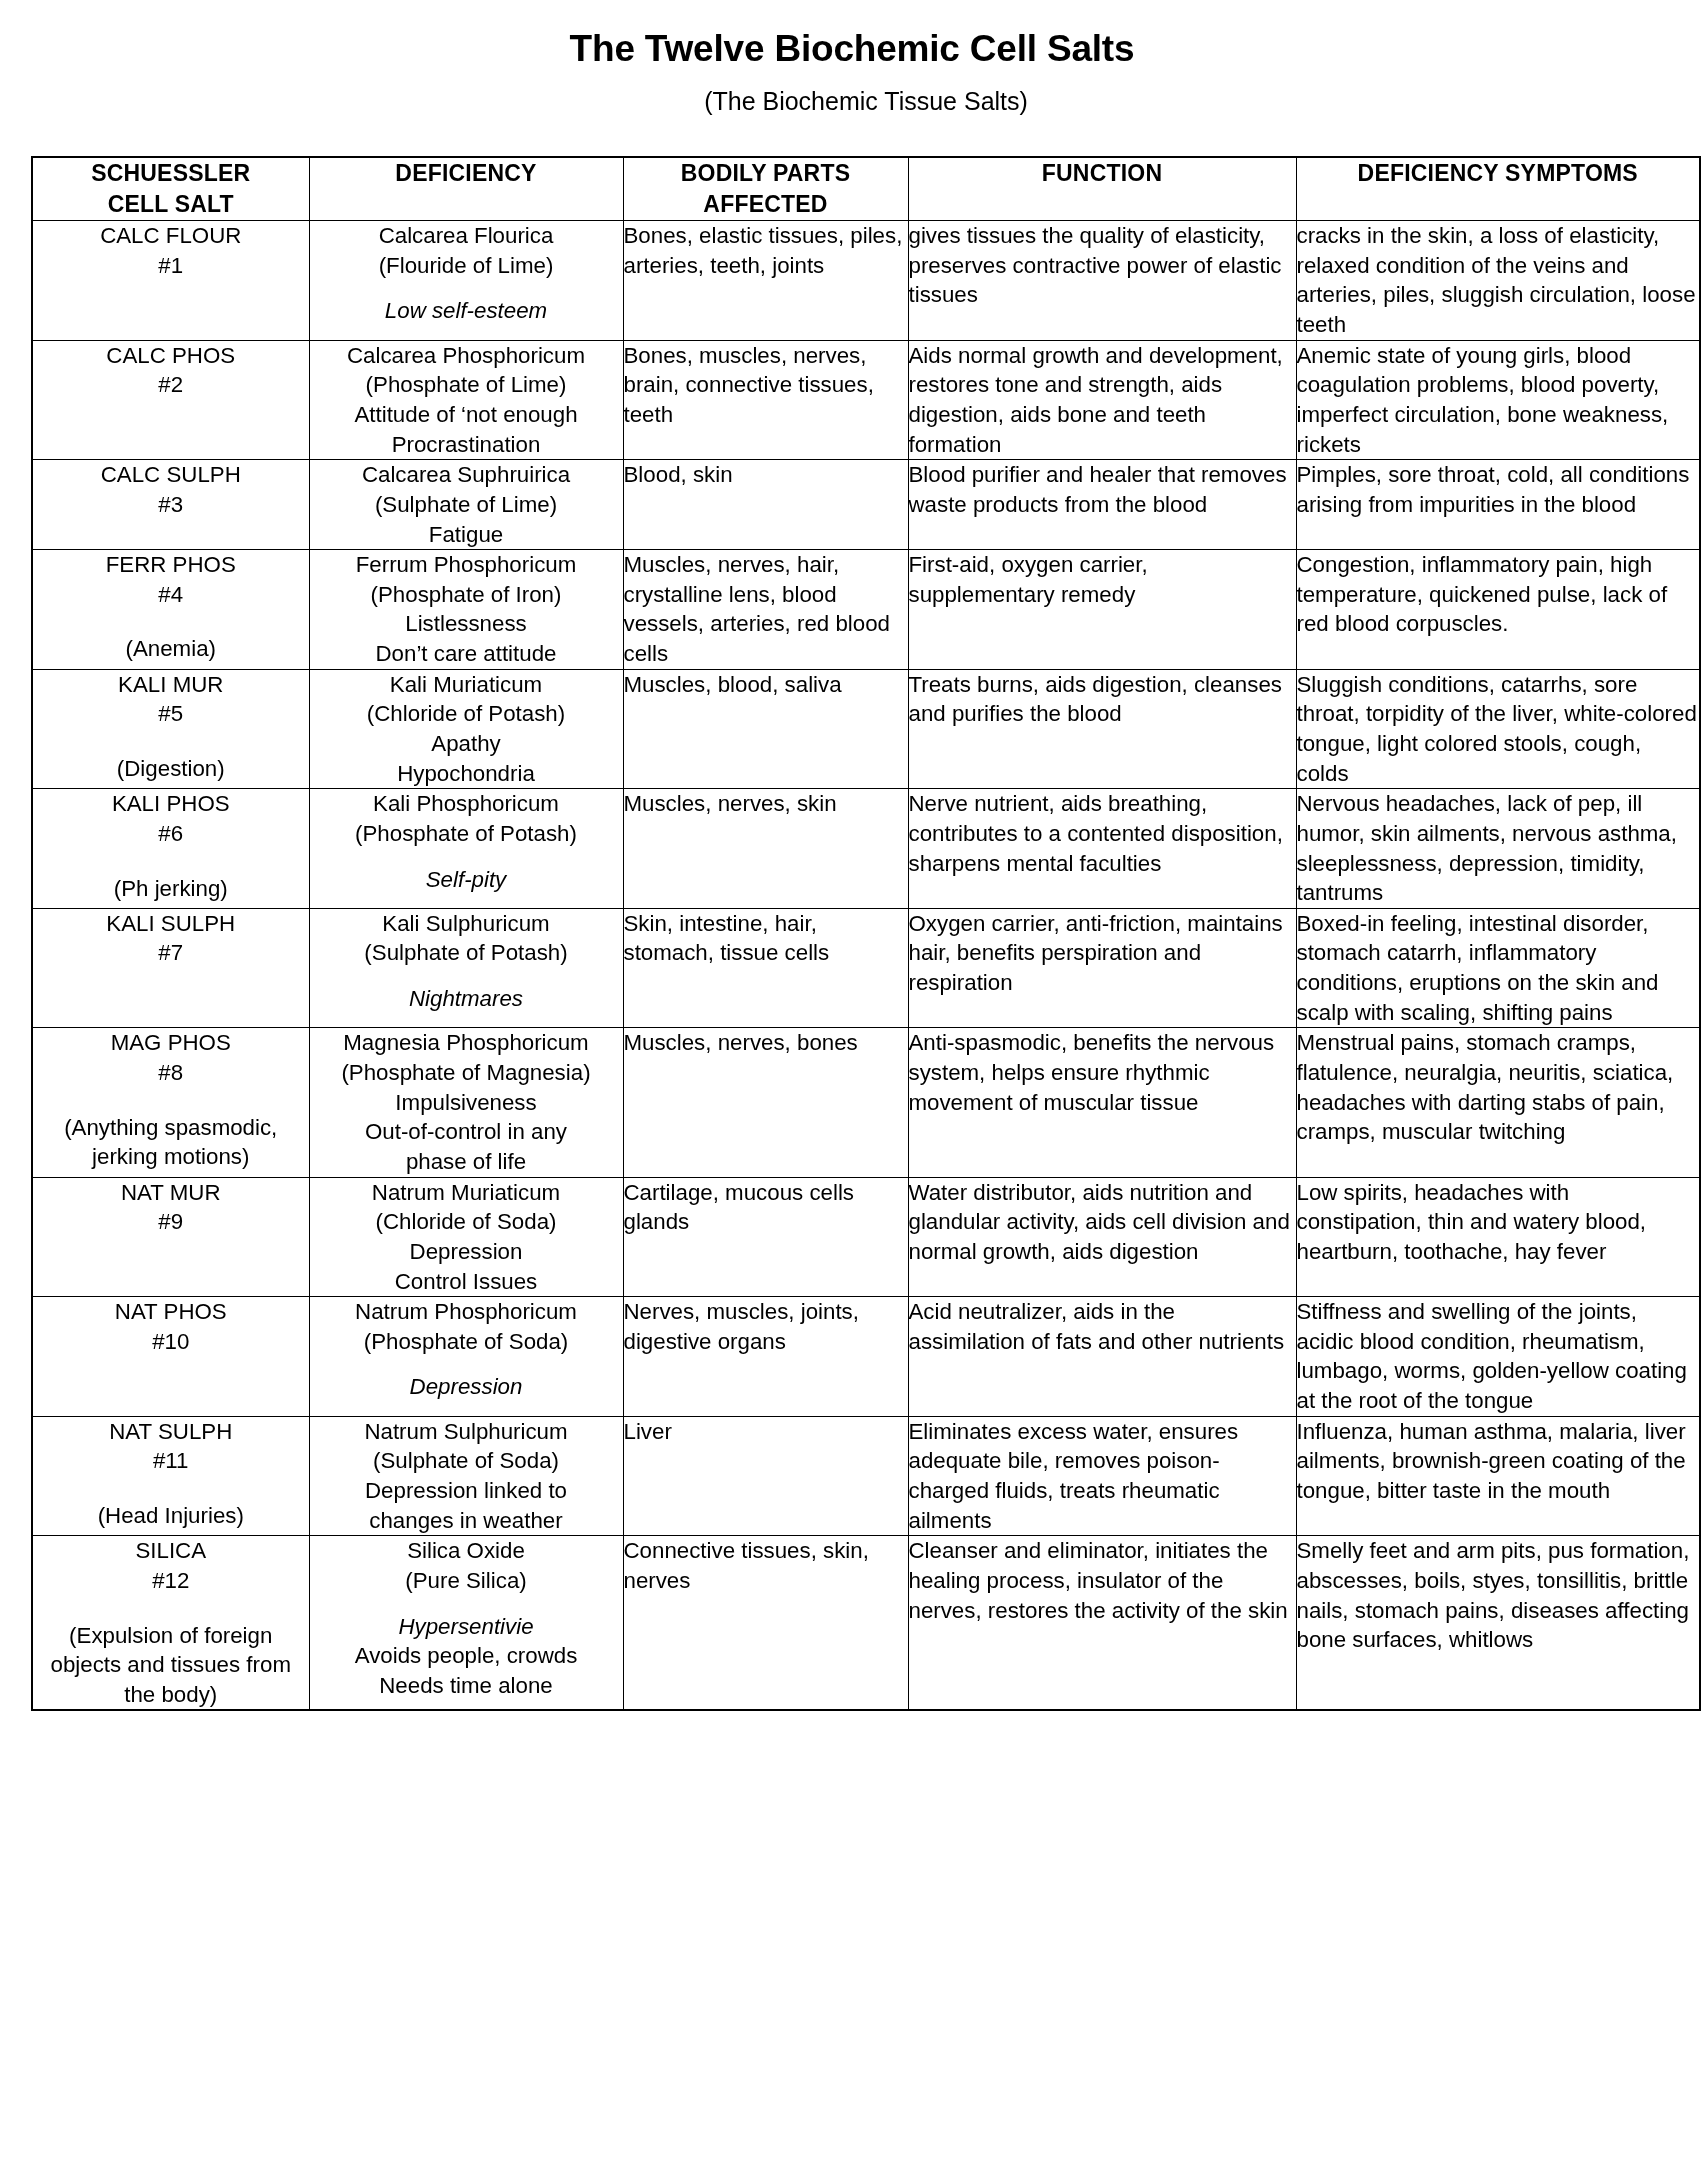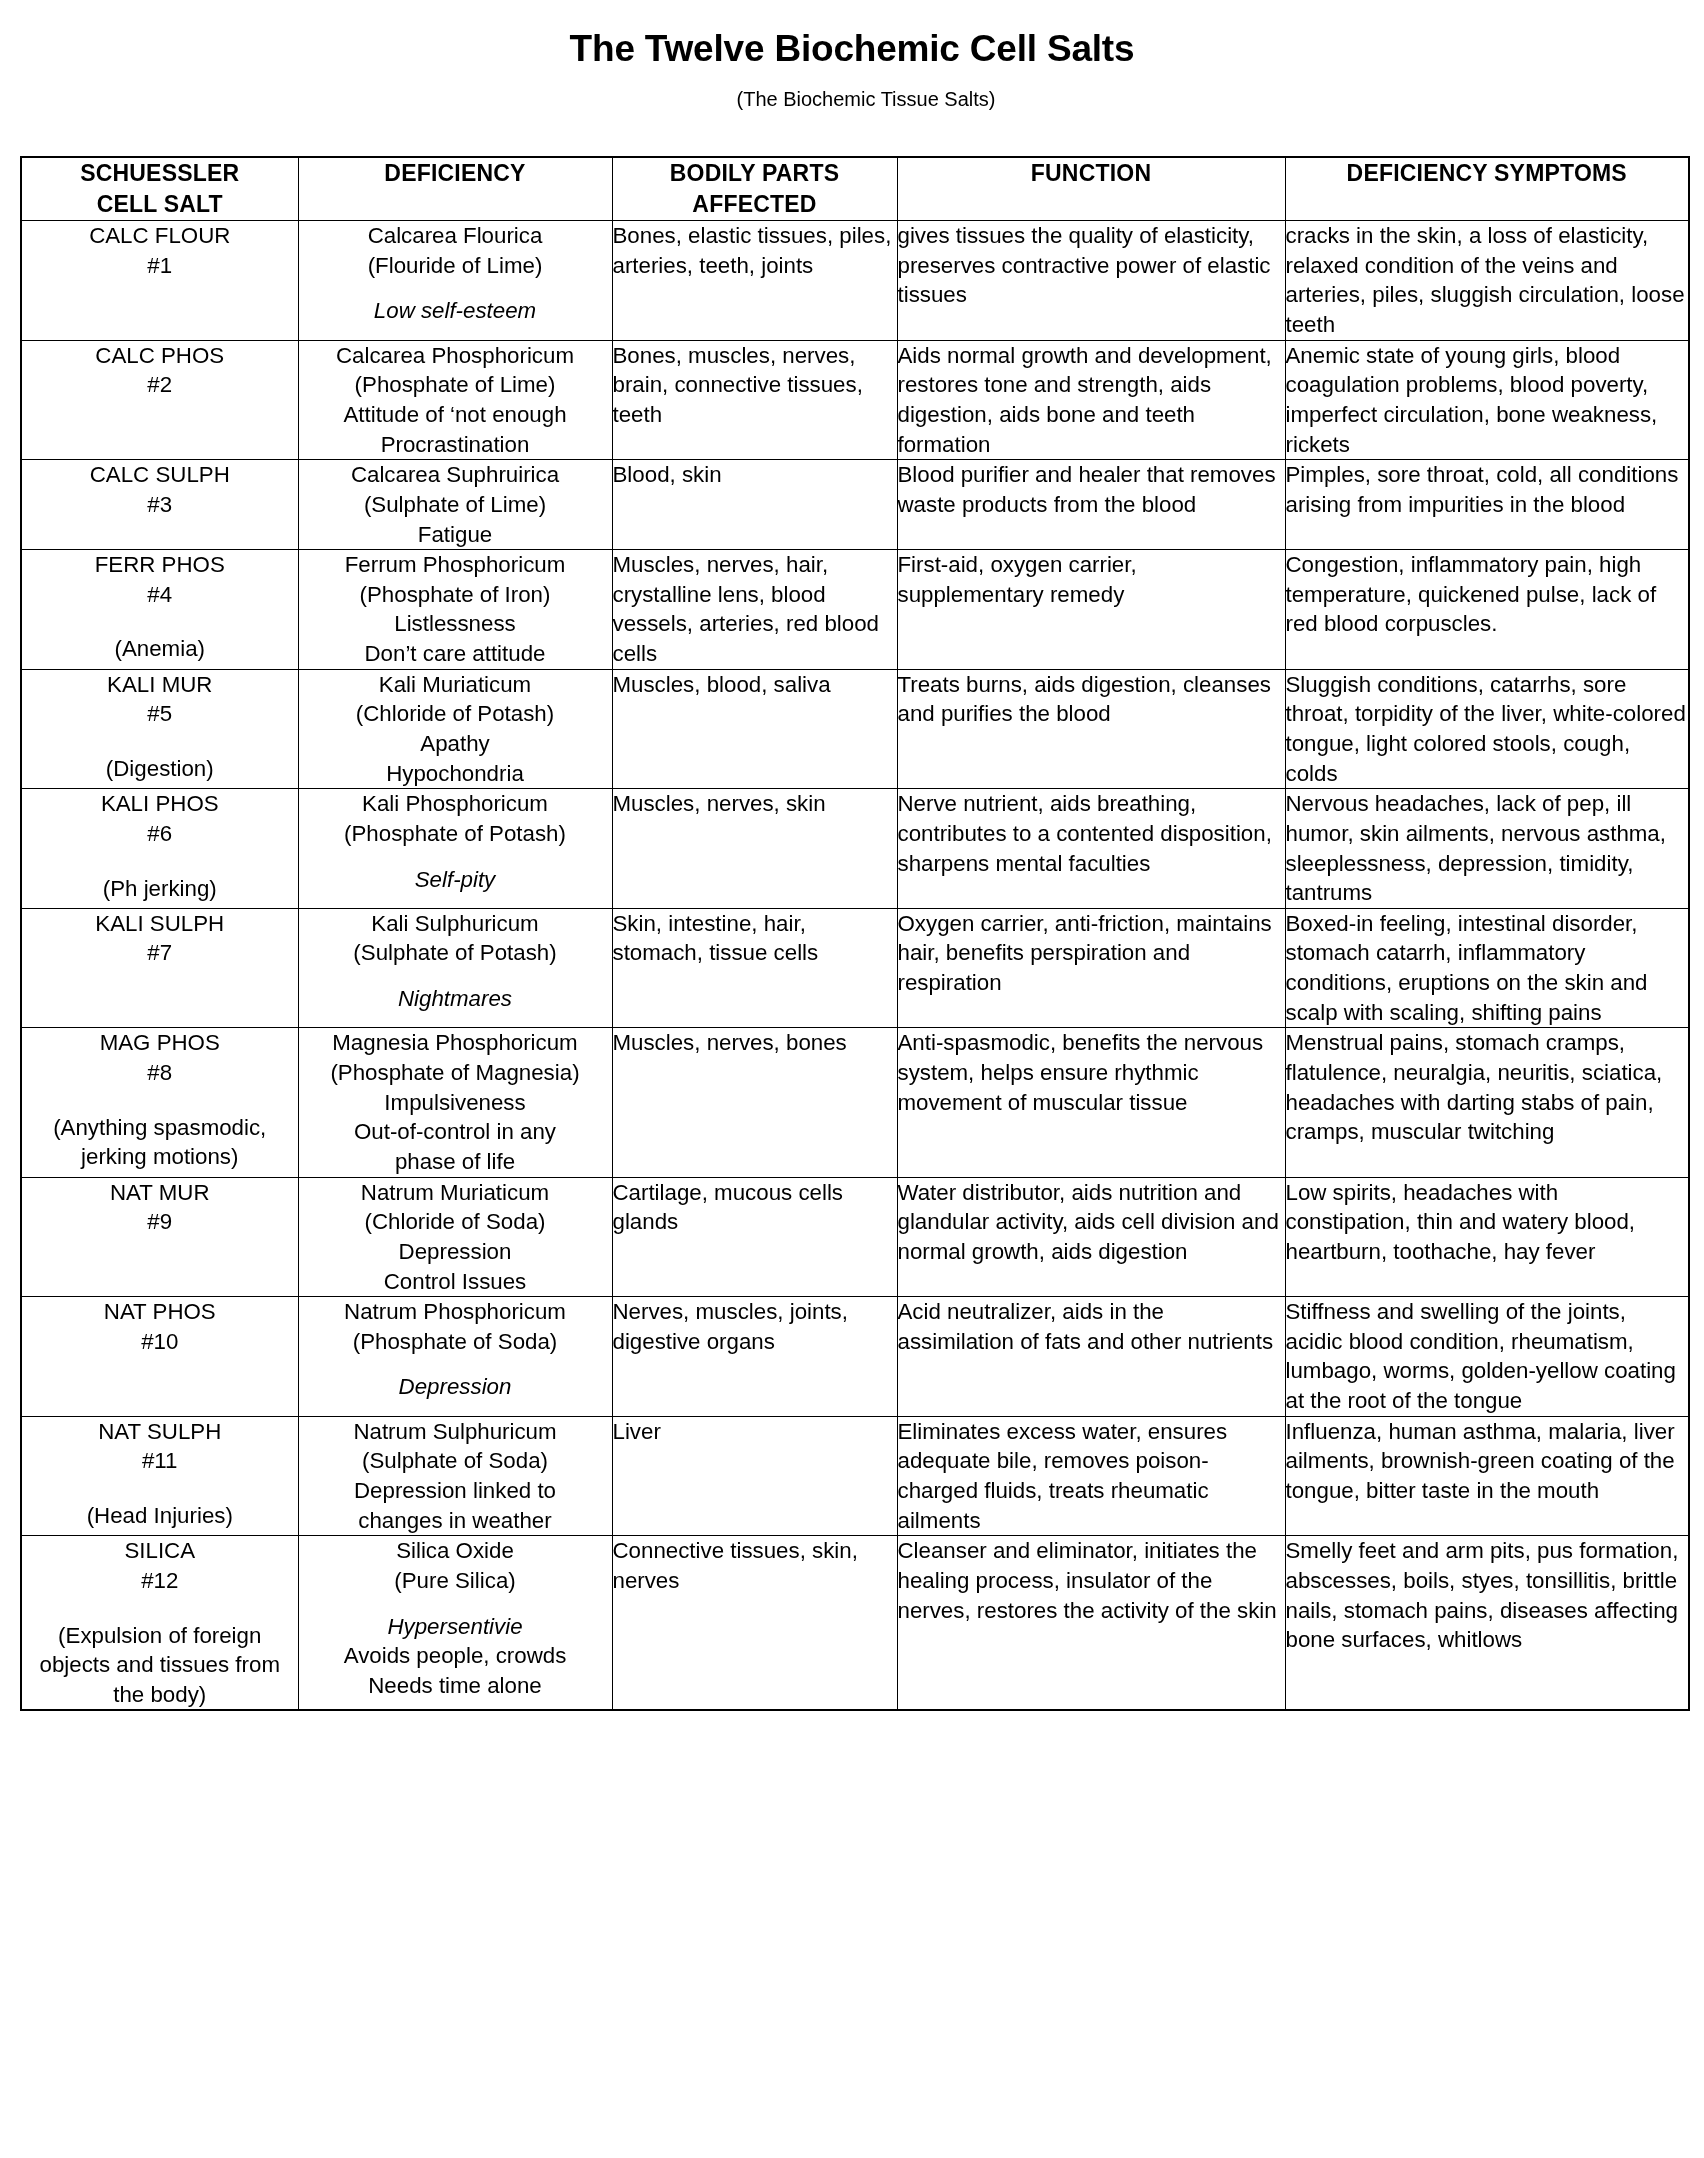--- a/index.html
+++ b/index.html
@@ -25,30 +25,30 @@
     text-align: center;
     font-size: 37px;
     font-weight: bold;
     letter-spacing: -0.2px;
     margin: 0;
     padding-top: 29px;
     line-height: 1.1;
   }
   .subtitle {
     text-align: center;
-    font-size: 20px;
+    font-size: 25px;
     font-weight: normal;
     margin: 0;
     padding-top: 18.6px;
     line-height: 1.1;
     padding-left: 28px;
   }
   .table-wrap {
     position: absolute;
-    left: 20px;
+    left: 31px;
     top: 156px;
     width: 1667px;
   }
   table.salts {
     border-collapse: collapse;
     table-layout: fixed;
     width: 1667px;
     border: 2.5px solid #000;
   }
   table.salts col.c0 { width: 277px; }

